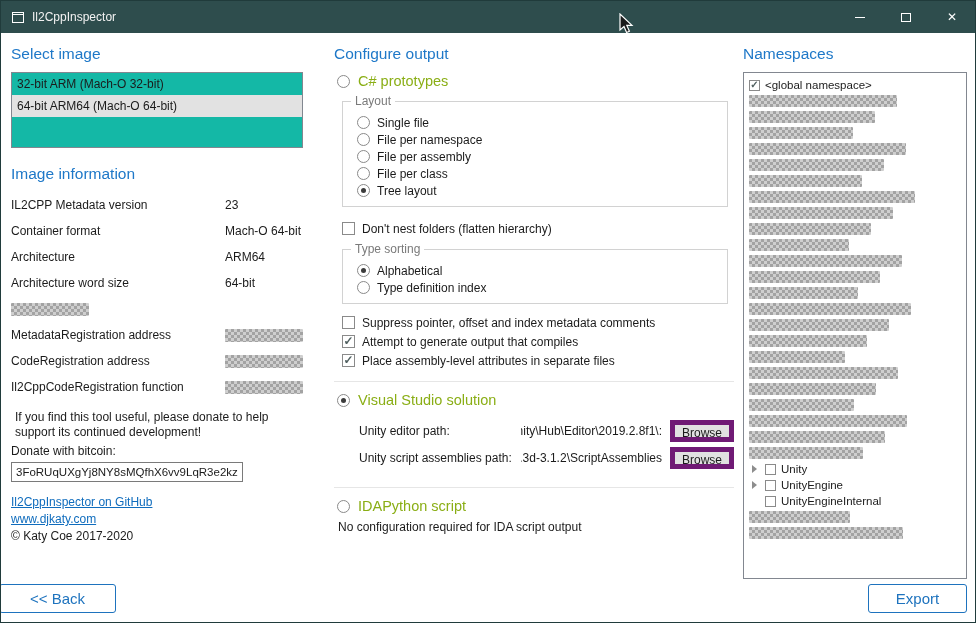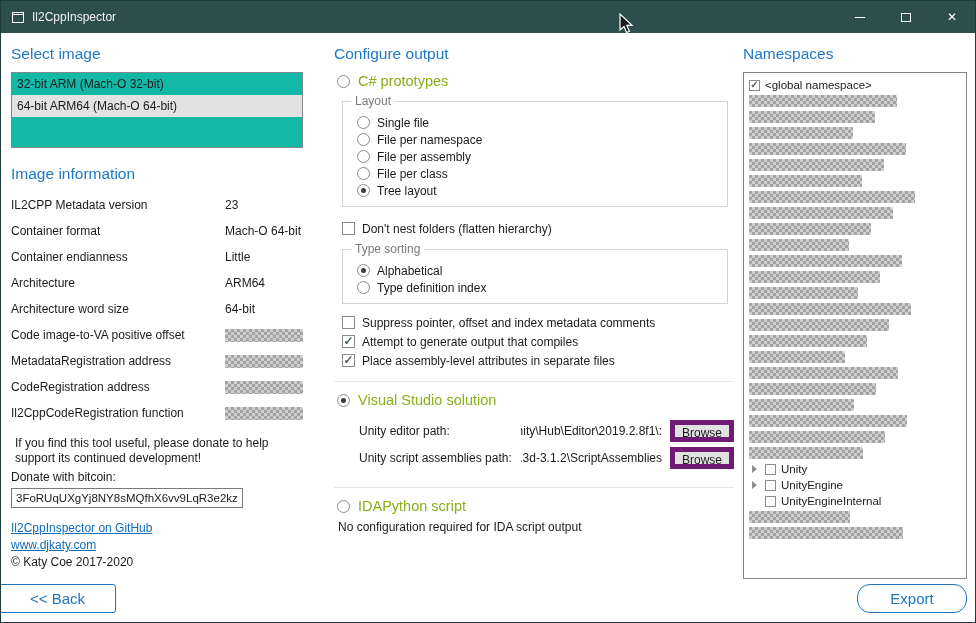--- a/index.html
+++ b/index.html
@@ -38,21 +38,21 @@
     background:repeating-conic-gradient(#cfcfcf 0% 25%, #a3a3a3 0% 50%) 0 0/6px 6px;filter:blur(.7px);}
   .info-redacted{width:78px;}
   .donate{margin-top:10px;width:290px;line-height:15px;}
   .donate-line{margin:4px;}
   a.link{color:var(--link,#0f6cbd);text-decoration:underline;cursor:pointer;}
   .bitcoin-input{display:block;margin-top:3px;width:232px;height:20px;border:1px solid #7a7a7a;font-family:"Liberation Sans",sans-serif;font-size:11.5px;padding:1px 4px;color:#1b1b1b;}
   .links-block{margin-top:12px;line-height:16px;}
   .links-block div{margin-top:1px;}
   .footer-btn{position:absolute;bottom:9px;height:29px;background:#fff;border:1px solid var(--button_accent,#1e73be);color:var(--button_accent,#1e73be);font-size:15px;font-family:"Liberation Sans",sans-serif;border-radius:3px;cursor:pointer;}
   #back-btn{left:-2px;width:117px;}
-  #export-btn{right:0;width:110px;border-radius:13px;}
+  #export-btn{right:0;width:99px;}
   
   .green-row{display:flex;align-items:center;gap:8px;margin-left:3px;}
   .green-label{font-size:14.5px;color:var(--accent_green,#8aae15);}
   .radio{width:13px;height:13px;border:1px solid #8a8a8a;border-radius:50%;background:#fff;flex:none;position:relative;}
   .radio.selected::after{content:'';position:absolute;left:3px;top:3px;width:5px;height:5px;border-radius:50%;background:#3c3c3c;}
   .checkbox{width:13px;height:13px;border:1px solid #8a8a8a;background:#fff;flex:none;position:relative;}
   .checkbox.checked::after{content:'\2713';position:absolute;left:0;top:-2px;width:100%;text-align:center;font-size:12px;font-weight:bold;color:#4f5f5f;}
   .checkbox.small{width:11px;height:11px;}
   .checkbox.small.checked::after{font-size:10px;top:-2px;}
   .groupbox{position:relative;margin:12px 0 0 8px;width:386px;border:1px solid #d2d2d2;padding:12px 12px 7px 14px;}
@@ -116,33 +116,28 @@
       <div class="info-rows">
           <div class="info-row">
             <span class="info-label">IL2CPP Metadata version</span>
             <span class="info-value">23</span>
           </div>
           <div class="info-row">
             <span class="info-label">Container format</span>
             <span class="info-value">Mach-O 64-bit</span>
           </div>
           <div class="info-row">
-            <span class="info-label">Container endianness</span>
-            <span class="info-value">Little</span>
-          </div>
-          <div class="info-row">
             <span class="info-label">Architecture</span>
             <span class="info-value">ARM64</span>
           </div>
           <div class="info-row">
             <span class="info-label">Architecture word size</span>
             <span class="info-value">64-bit</span>
           </div>
           <div class="info-row">
-            <span class="info-label">Code image-to-VA positive offset</span>
             <span class="redacted info-redacted"></span>
           </div>
           <div class="info-row">
             <span class="info-label">MetadataRegistration address</span>
             <span class="redacted info-redacted"></span>
           </div>
           <div class="info-row">
             <span class="info-label">CodeRegistration address</span>
             <span class="redacted info-redacted"></span>
           </div>

